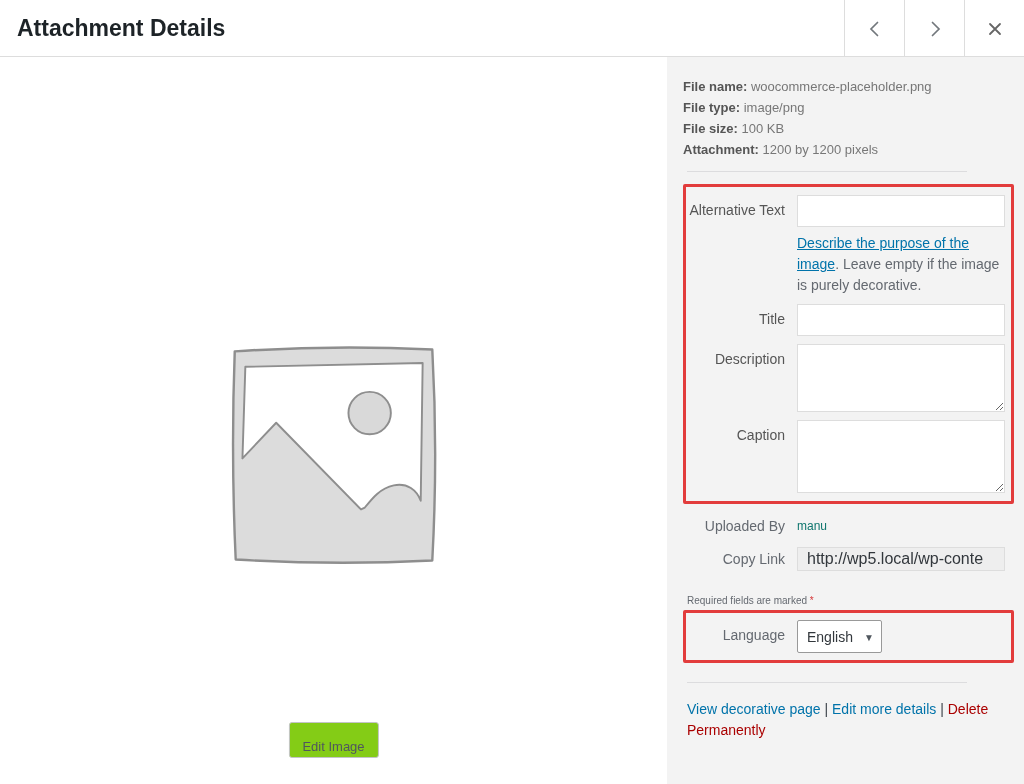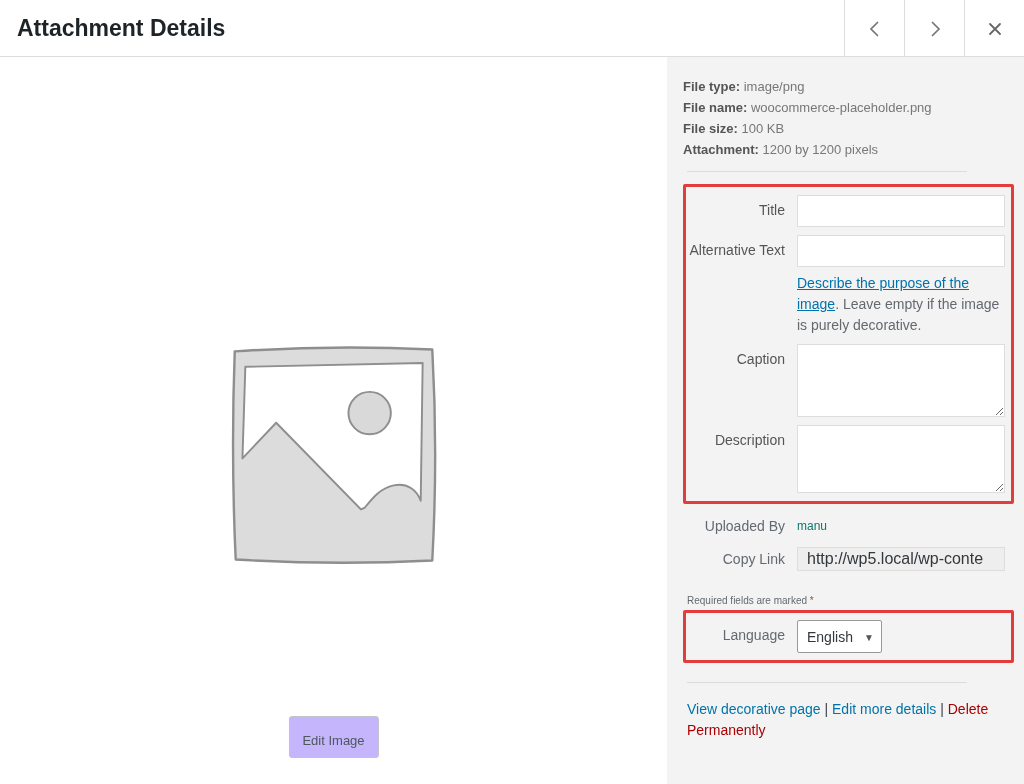--- a/index.html
+++ b/index.html
@@ -31,22 +31,22 @@
   }
   .nav-btn svg { display: block; }
 
   
   .modal-body { flex: 1; display: flex; min-height: 0; }
 
   .media-panel { width: 667px; flex: 0 0 667px; background: #fff; position: relative; }
   .placeholder-img { position: absolute; top: 283px; left: 50%; margin-left: -106px; }
   .edit-image-btn {
     position: absolute; bottom: 26px; left: 50%; transform: translateX(-50%);
-    height: 42px; padding: 16px 13px;
-    background: #c4b5fd; border: 1px solid #c3c4c7; border-radius: 3px;
+    height: 36px; padding: 16px 13px;
+    background: #84cc16; border: 1px solid #c3c4c7; border-radius: 3px;
     font-family: "Liberation Sans", sans-serif;
     font-size: 13px; color: #50575e; cursor: pointer;
   }
 
   .sidebar {
     flex: 1; background: #f3f3f3;
     padding: 19px 10px 0 16px;
     font-size: 13px; color: #666;
     overflow: hidden;
   }
@@ -181,69 +181,69 @@
           <circle cx="147" cy="74" r="22" fill="#d9d9d9" stroke="#8e8e8e" stroke-width="2"></circle>
         </svg>
       </div>
       <button class="edit-image-btn">Edit Image</button>
     </div>
 
     <div class="sidebar">
 
       <div class="file-info">
         <div>
+          <strong>File name:</strong>
+          <span>woocommerce-placeholder.png</span>
+        </div>
+        <div>
           <strong>File type:</strong>
           <span>image/png</span>
         </div>
         <div>
-          <strong>File name:</strong>
-          <span>woocommerce-placeholder.png</span>
-        </div>
-        <div>
           <strong>File size:</strong>
           <span>100 KB</span>
         </div>
         <div>
           <strong>Attachment:</strong>
           <span>1200 by 1200 pixels</span>
         </div>
       </div>
 
       <hr class="divider">
 
       <div class="red-box">
-
-        <div class="field-row">
-          <div class="field-label">Title</div>
-          <div class="field-col">
-            <input type="text" class="wp-input" value="" style="">
-          </div>
-        </div>
 
         <div class="field-row">
           <div class="field-label">Alternative Text</div>
           <div class="field-col">
             <input type="text" class="wp-input" value="" style="">
             <p class="help-text">
               <a href="#">Describe the purpose of the image</a><span>. Leave empty if the image is purely decorative.</span>
             </p>
           </div>
         </div>
 
         <div class="field-row">
+          <div class="field-label">Title</div>
+          <div class="field-col">
+            <input type="text" class="wp-input" value="" style="">
+          </div>
+        </div>
+
+        <div class="field-row">
+          <div class="field-label">Description</div>
+          <div class="field-col">
+            <textarea class="wp-textarea desc-ta" style=""></textarea>
+          </div>
+        </div>
+
+        <div class="field-row">
           <div class="field-label">Caption</div>
           <div class="field-col">
             <textarea class="wp-textarea caption-ta" style=""></textarea>
-          </div>
-        </div>
-
-        <div class="field-row">
-          <div class="field-label">Description</div>
-          <div class="field-col">
-            <textarea class="wp-textarea desc-ta" style=""></textarea>
           </div>
         </div>
 
       </div>
 
       <div class="field-row row-outside uploaded-by-row">
         <div class="field-label">Uploaded By</div>
         <div class="field-col uploaded-value">manu</div>
       </div>
 

